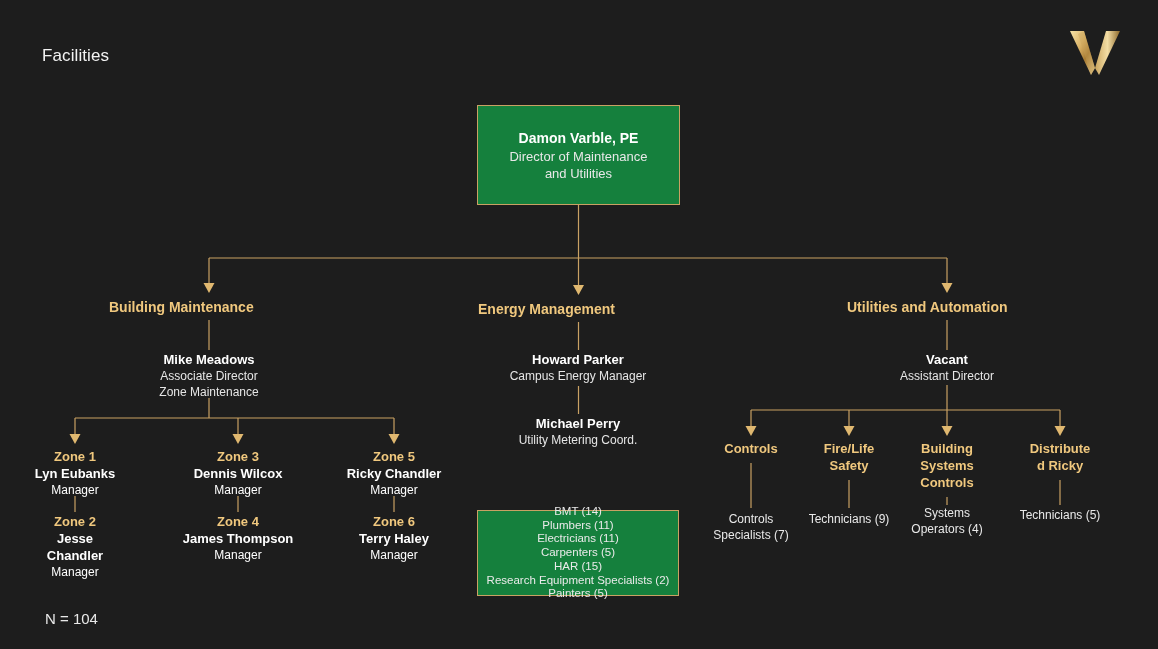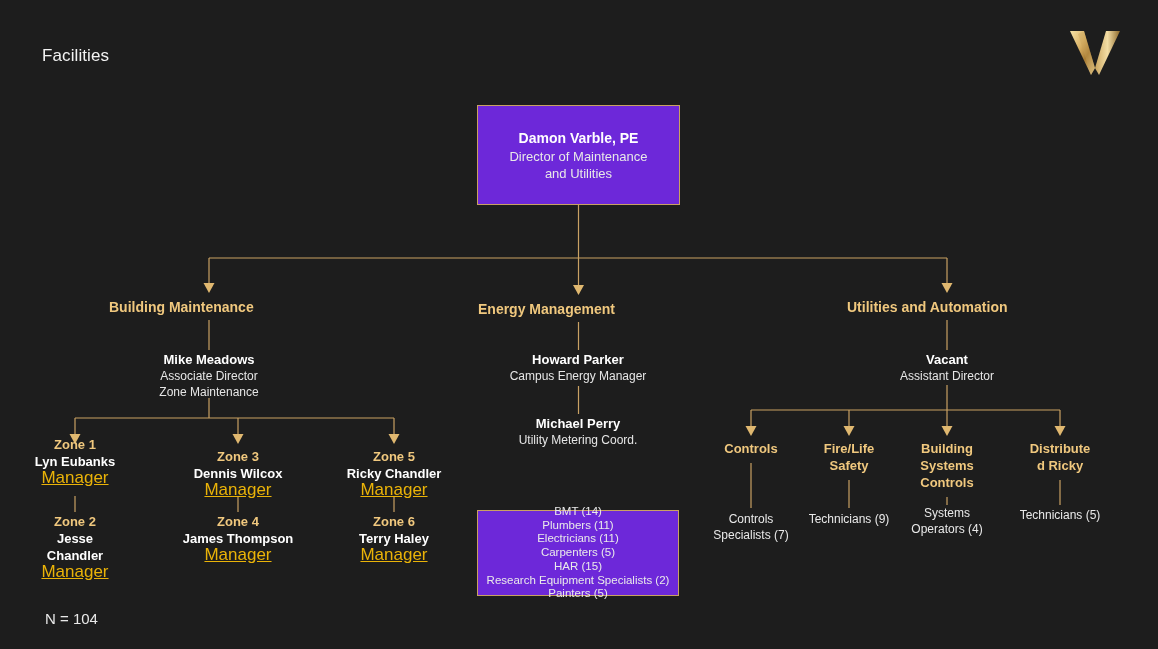--- a/index.html
+++ b/index.html
@@ -23,21 +23,21 @@
     font-size:17px; font-weight:700; color:#ffffff; line-height:24px;
     width:540px; letter-spacing:.1px;
   }
 
   
   #logo { right:32px; top:22px; width:62px; height:62px; }
 
   
   .node-box {
     border:1px solid #c9a163;
-    background:#6d28d9;
+    background:#15803d;
     text-align:center;
   }
 
   
   #root-box {
     left:477px; top:105px; width:203px; height:100px;
     display:flex; flex-direction:column; align-items:center; justify-content:center;
   }
   #root-name { font-size:14px; font-weight:700; color:#fff; line-height:19px; }
   #root-title { font-size:13px; font-weight:400; color:#e8e8e8; line-height:17px; }
@@ -53,21 +53,21 @@
 
   
   .person { text-align:center; }
   .person .nm { font-size:13px; font-weight:700; color:#ffffff; line-height:17px; }
   .person .rl { font-size:12px; font-weight:400; color:#e6e6e6; line-height:16px; }
 
   
   .zone { text-align:center; width:150px; }
   .zone .zlabel { font-size:13px; font-weight:700; color:#f0c87e; line-height:17px; }
   .zone .zname  { font-size:13px; font-weight:700; color:#ffffff; line-height:17px; }
-  .zone .zrole  { font-size:17px; font-weight:400; color:#eab308; line-height:16px;text-decoration:underline; }
+  .zone .zrole  { font-size:12px; font-weight:400; color:#ffffff; line-height:16px; }
 
   
   #trades-box {
     left:477px; top:510px; width:202px; height:86px;
     display:flex; flex-direction:column; align-items:center; justify-content:center;
     padding:4px 2px;
   }
   #trades-box .trade {
     font-size:11.5px; font-weight:400; color:#eaeaea; line-height:13.7px;
     white-space:nowrap;
@@ -184,21 +184,21 @@
 </div>
 
 <div class="abs branch-head" style="left:109px; top:299px; width:200px;">Building Maintenance</div>
 
 <div class="abs person" style="left:109px; top:351px; width:200px;">
   <div class="nm">Mike Meadows</div>
   <div class="rl">Associate Director</div>
   <div class="rl">Zone Maintenance</div>
 </div>
 
-<div class="abs zone" style="left:0px; top:436px;">
+<div class="abs zone" style="left:0px; top:448px;">
   <div class="zlabel">Zone 1</div>
   <div class="zname">Lyn Eubanks</div>
   <div class="zrole">Manager</div>
 </div>
 <div class="abs zone" style="left:163px; top:448px;">
   <div class="zlabel">Zone 3</div>
   <div class="zname">Dennis Wilcox</div>
   <div class="zrole">Manager</div>
 </div>
 <div class="abs zone" style="left:319px; top:448px;">

